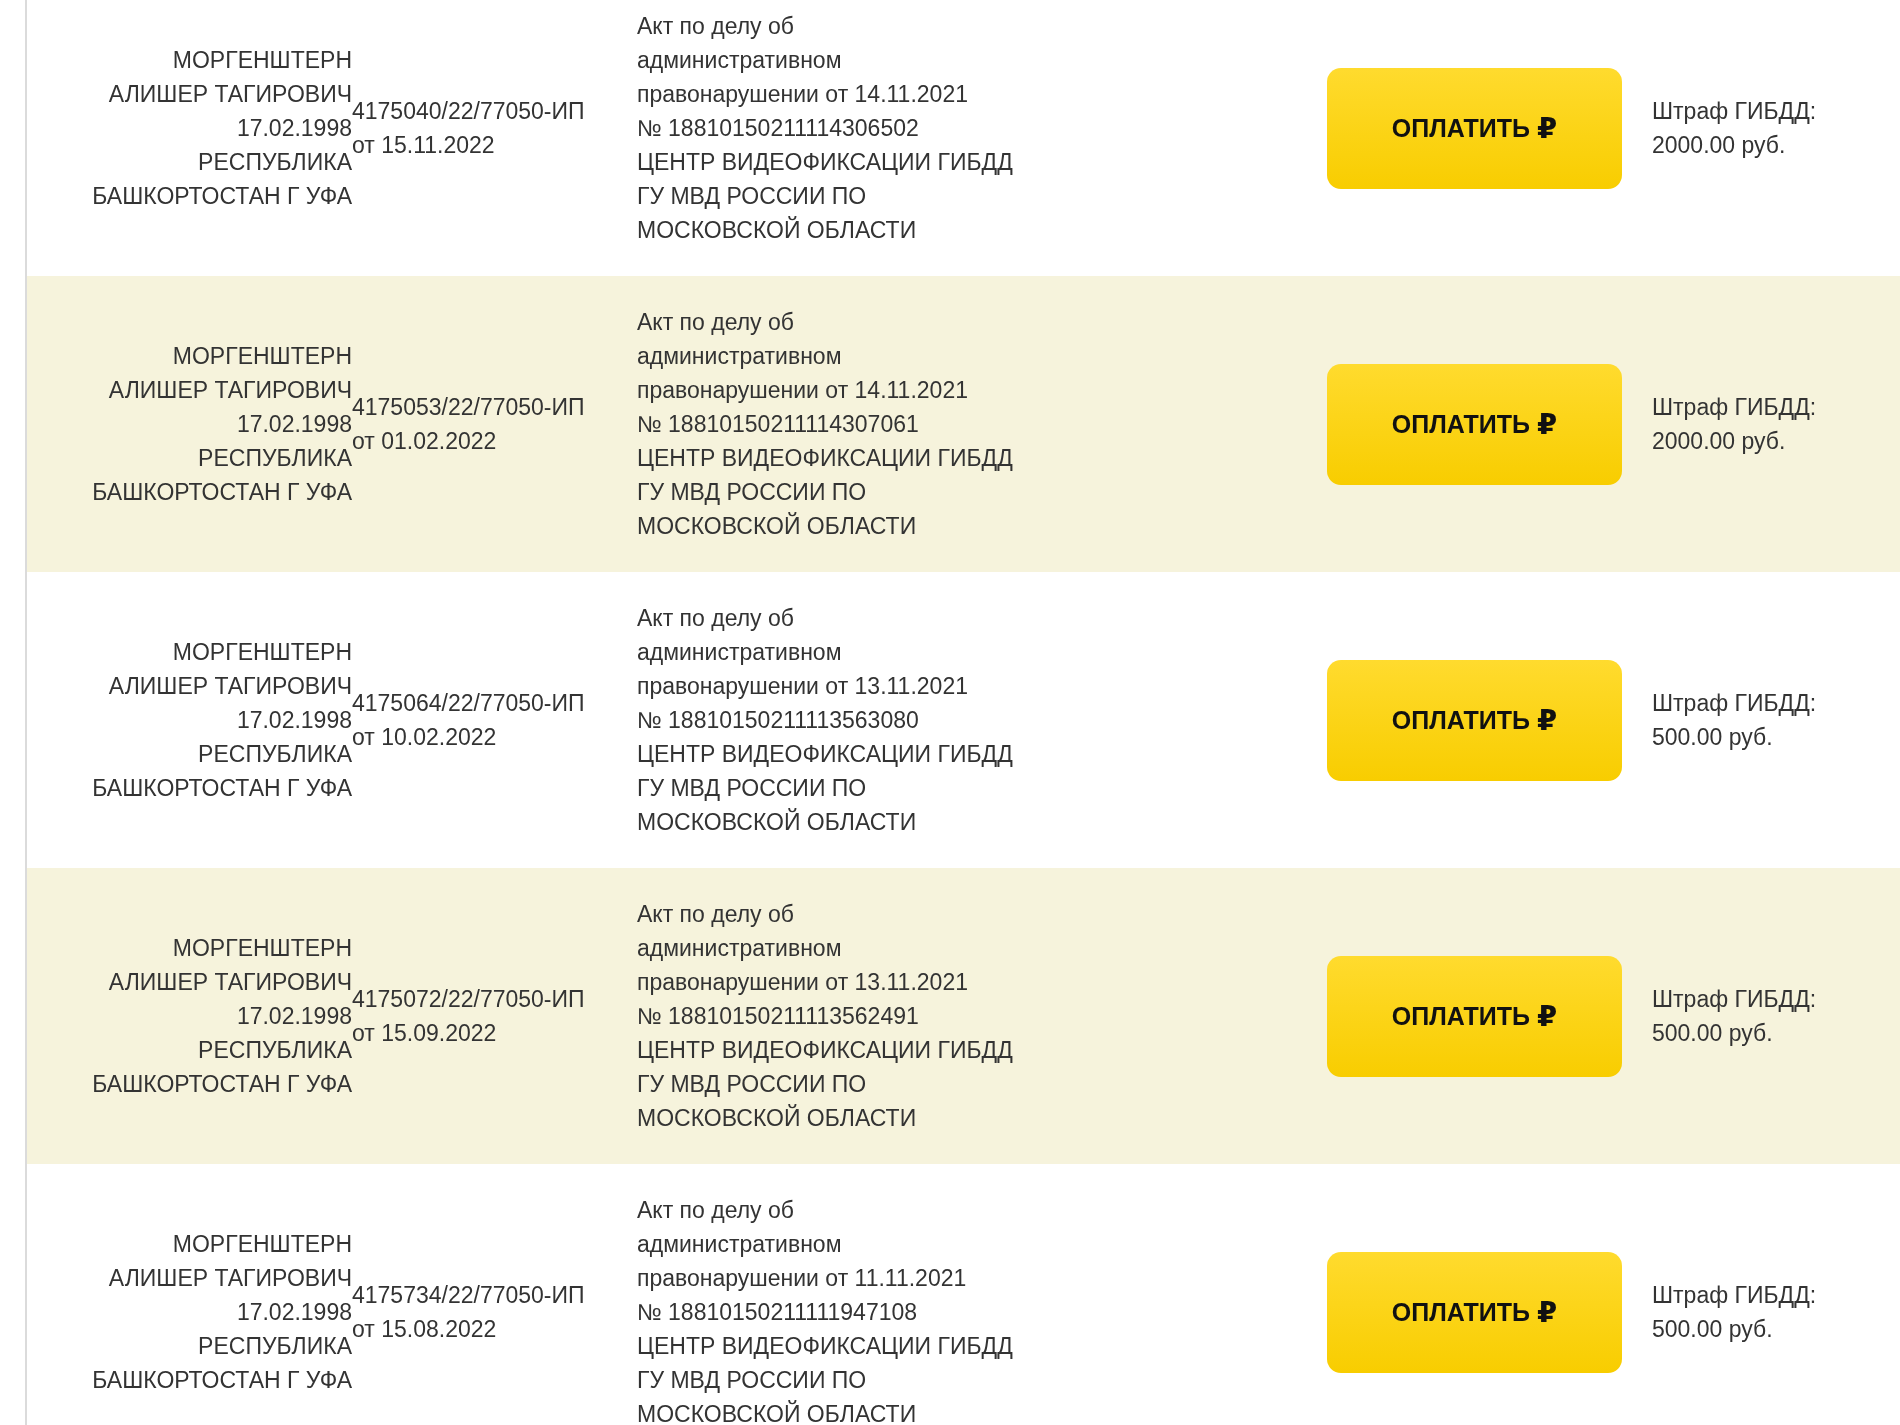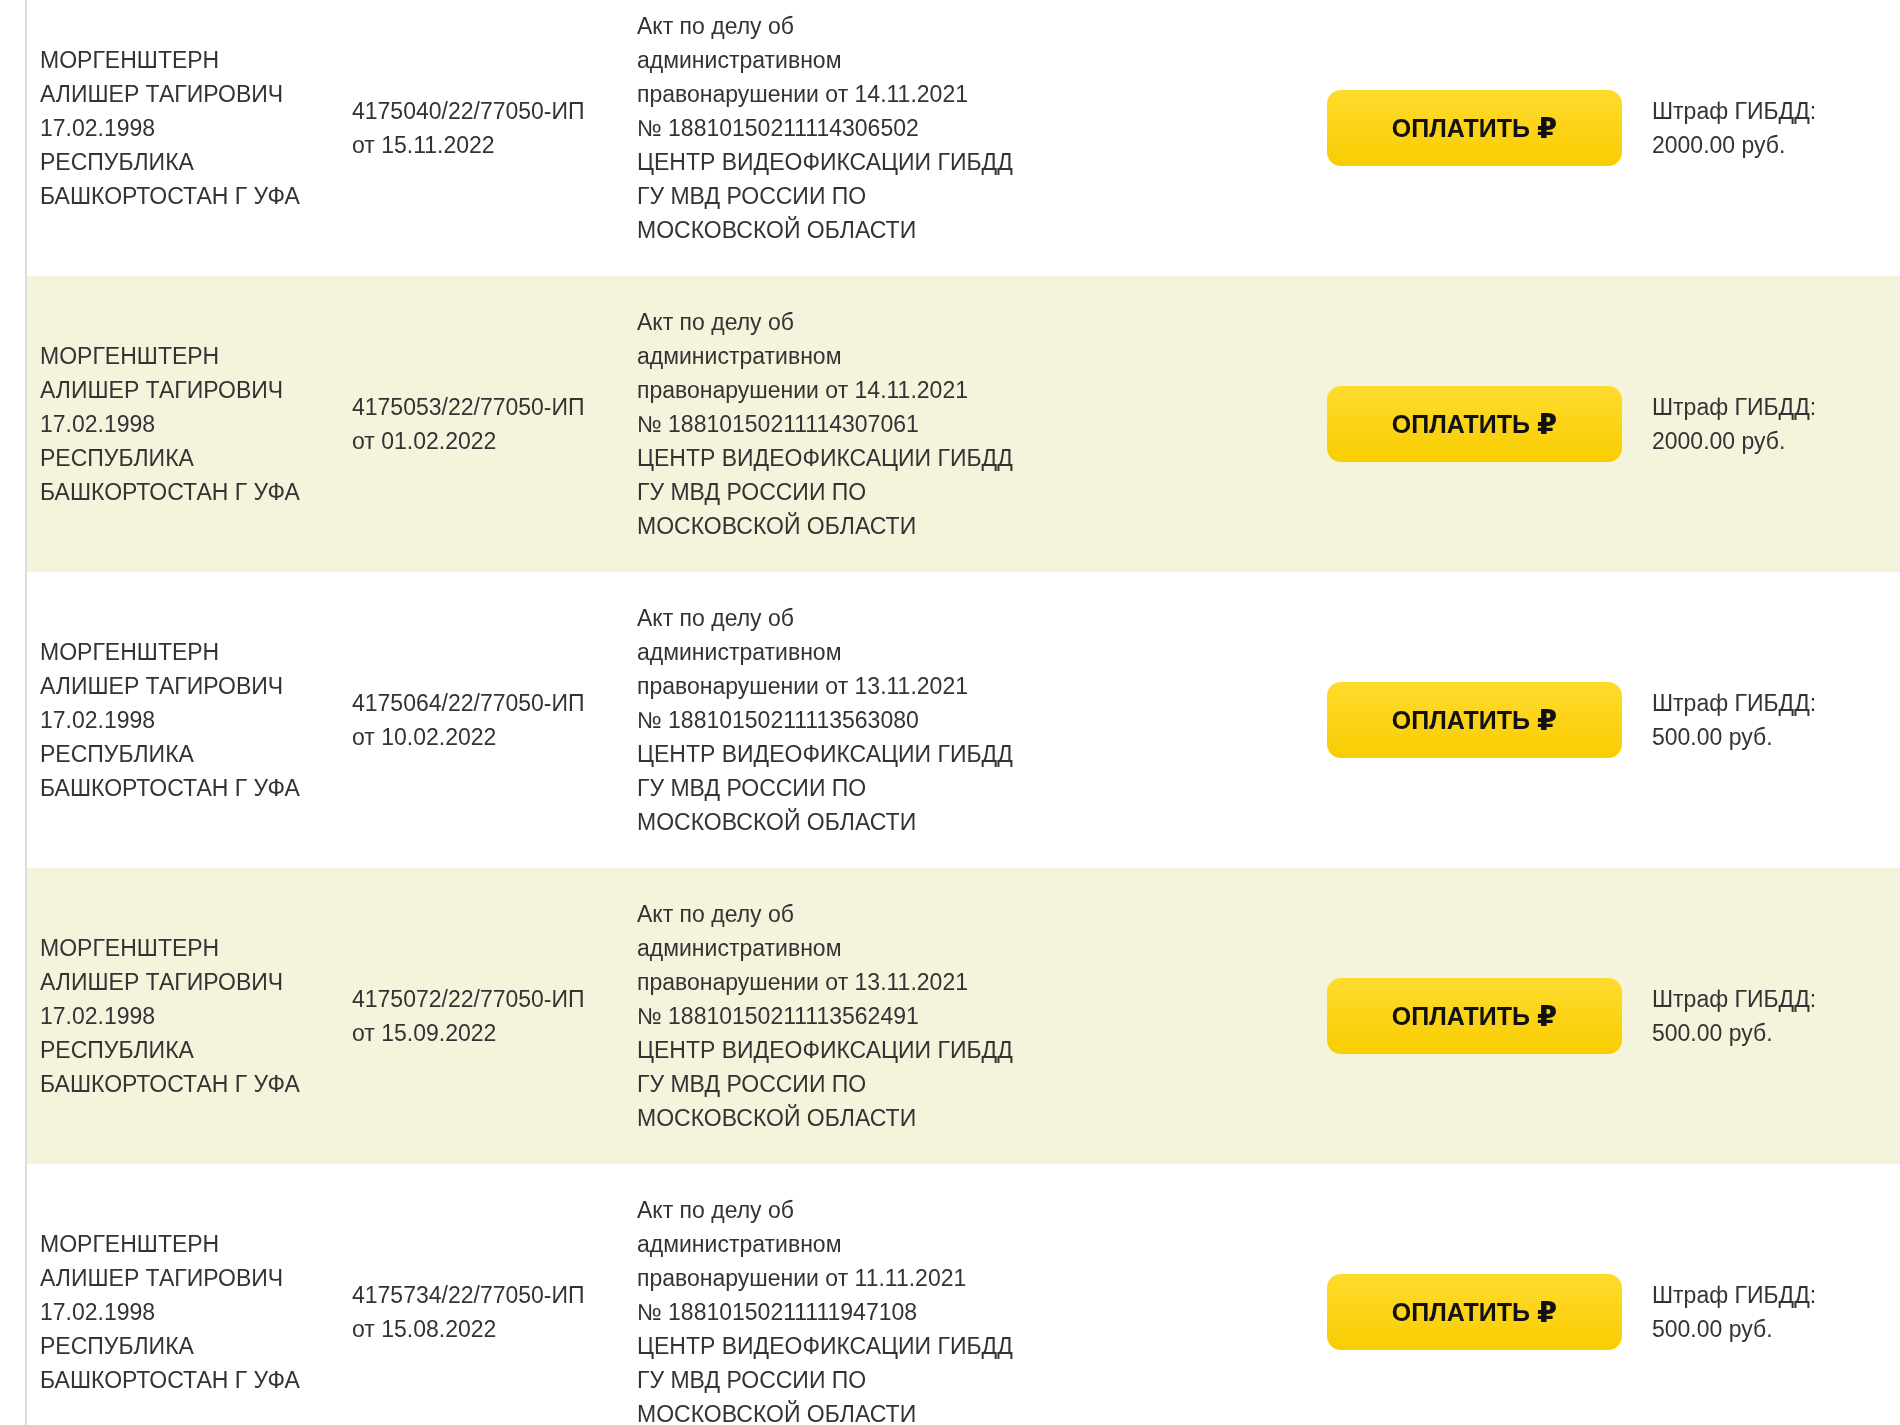--- a/index.html
+++ b/index.html
@@ -27,26 +27,26 @@
     display:grid;
     grid-template-columns:325px 285px 690px 300px 1fr;
     align-items:center;
   }
   .row:nth-child(even){background:var(--row-highlight);}
   .cell{
     white-space:pre-line;
     font-size:23px;
     line-height:34px;
   }
-  .debtor{padding-left:13px;}
+  .debtor{padding-left:13px;text-align:right;}
   .case{padding-right:20px;}
   .doc{padding-right:20px;}
   .pay{display:flex;align-items:center;}
   .pay-btn{
-    width:295px;height:76px;
+    width:295px;height:121px;
     border:none;cursor:pointer;
     border-radius:14px;
     background:linear-gradient(180deg,var(--btn-top),var(--btn-bottom));
     color:var(--btn-text);
     font-family:"Liberation Sans","DejaVu Sans",sans-serif;
     font-weight:bold;font-size:25px;
     display:flex;align-items:center;justify-content:center;gap:7px;
   }
   .pay-btn .rub{font-size:29px;font-weight:bold;line-height:1;}
   .amount{margin-left:25px;}

